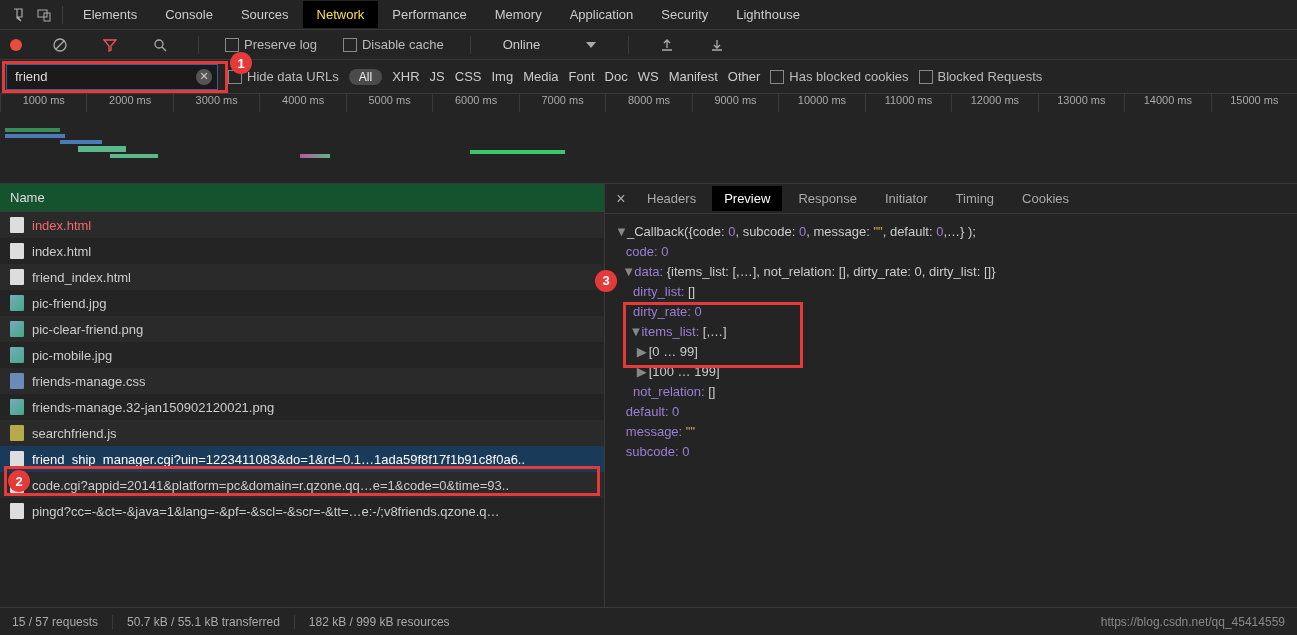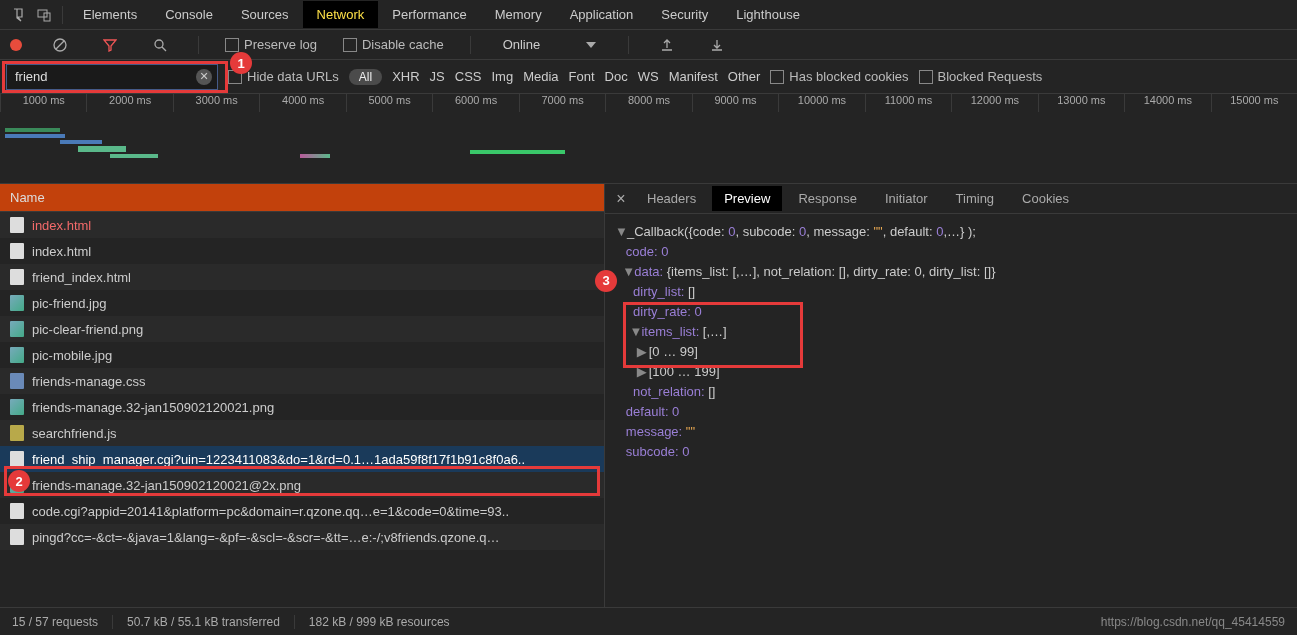--- a/index.html
+++ b/index.html
@@ -21,21 +21,21 @@
 .red-box { position: absolute; border: 3px solid #e53a3a; pointer-events: none; }
 .callout { position: absolute; width: 22px; height: 22px; background: #e53a3a; border-radius: 50%; color: #fff; font-size: 13px; display: flex; align-items: center; justify-content: center; font-weight: bold; z-index: 5; }
 .pill { background: #4b4b4b; color: #eee; border-radius: 10px; padding: 1px 10px; font-size: 12px; }
 .type-btn { color: #ccc; font-size: 13px; cursor: pointer; }
 .timeline { height: 90px; border-bottom: 1px solid #3a3a3a; position: relative; background: #242424; }
 .time-ticks { display: flex; height: 18px; color: #aaa; font-size: 11px; }
 .tick { flex: 1; text-align: center; border-left: 1px solid #3a3a3a; }
 .bar { position: absolute; height: 4px; }
 .main { display: flex; height: calc(100% - 30px - 30px - 34px - 90px - 28px); }
 .left-pane { width: 605px; border-right: 1px solid #3a3a3a; display: flex; flex-direction: column; }
-.name-header { padding: 6px 10px; color: #ddd; border-bottom: 1px solid #3a3a3a; background: #c2410c; }
+.name-header { padding: 6px 10px; color: #ddd; border-bottom: 1px solid #3a3a3a; background: #14532d; }
 .req-list { flex: 1; overflow: hidden; }
 .req-row { display: flex; align-items: center; height: 26px; padding: 0 10px; gap: 8px; color: #ccc; cursor: pointer; }
 .req-row:nth-child(odd) { background: #2a2a2a; }
 .req-row.selected { background: #1a3a5a; color: #fff; }
 .file-icon { width: 14px; height: 16px; background: #ddd; border-radius: 1px; flex-shrink: 0; }
 .file-icon.img { background: linear-gradient(135deg,#7ab,#4a8); }
 .file-icon.js { background: #b8a94a; }
 .file-icon.css { background: #6a8ab8; }
 .req-name { white-space: nowrap; overflow: hidden; text-overflow: ellipsis; }
 .req-name.red { color: #f36a6a; }
@@ -229,24 +229,20 @@
           </div>
           <div class="req-row">
             <div class="file-icon js"></div>
             <div class="req-name">searchfriend.js</div>
           </div>
           <div class="req-row selected">
             <div class="file-icon "></div>
             <div class="req-name">friend_ship_manager.cgi?uin=1223411083&amp;do=1&amp;rd=0.1…1ada59f8f17f1b91c8f0a6..</div>
           </div>
           <div class="req-row">
-            <div class="file-icon img"></div>
-            <div class="req-name">friends-manage.32-jan150902120021@2x.png</div>
-          </div>
-          <div class="req-row">
             <div class="file-icon "></div>
             <div class="req-name">code.cgi?appid=20141&amp;platform=pc&amp;domain=r.qzone.qq…e=1&amp;code=0&amp;time=93..</div>
           </div>
           <div class="req-row">
             <div class="file-icon "></div>
             <div class="req-name">pingd?cc=-&amp;ct=-&amp;java=1&amp;lang=-&amp;pf=-&amp;scl=-&amp;scr=-&amp;tt=…e:-/;v8friends.qzone.q…</div>
           </div>
         </div>
     </div>
   </div>

